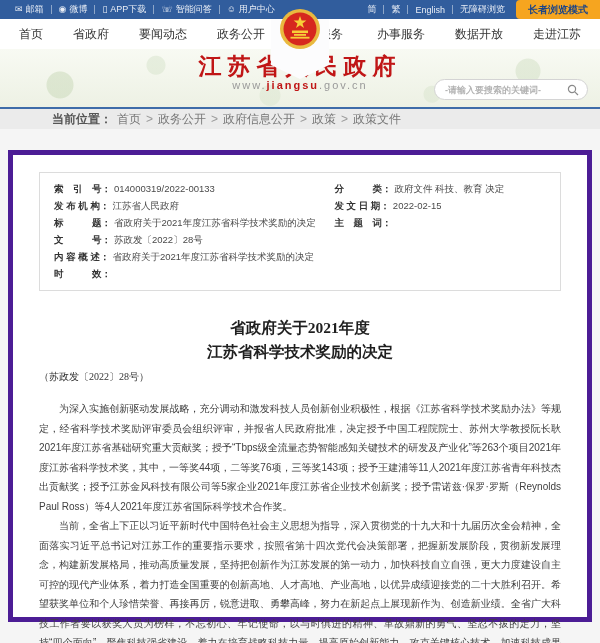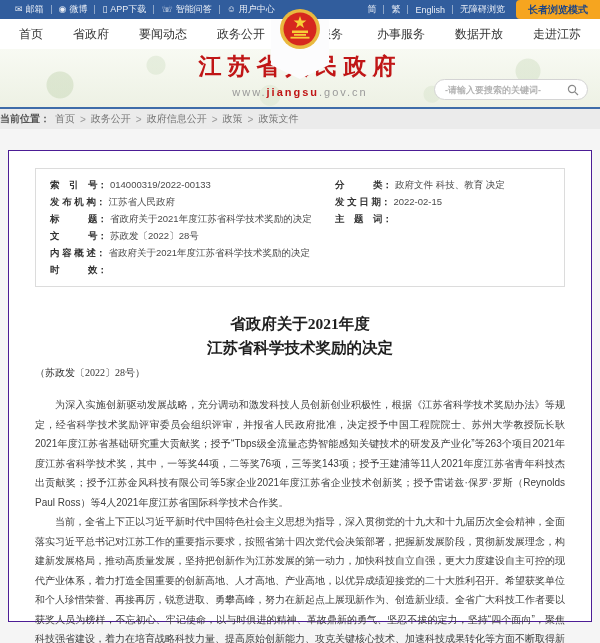--- a/index.html
+++ b/index.html
@@ -39,21 +39,21 @@
       radial-gradient(circle at 88% 38%, rgba(209,223,196,.5) 0 12px, transparent 13px),
       radial-gradient(circle at 72% 78%, rgba(221,231,210,.6) 0 8px, transparent 9px),
       radial-gradient(circle at 45% 80%, rgba(216,228,204,.45) 0 10px, transparent 11px),
       linear-gradient(180deg,#f8faf3,#edf1e4);
   }
   .site-block { position:absolute; top:6px; left:0; right:0; text-align:center; }
   .site-name {
     font-family:"Liberation Serif","DejaVu Serif",serif; font-size:23px; font-weight:bold;
     color:#c01616; letter-spacing:6px; line-height:1;
   }
-  .site-url { font-size:11px; color:#9a9a9a; letter-spacing:2px; margin-top:8px; }
+  .site-url { font-size:11px; color:#9a9a9a; letter-spacing:2px; margin-top:1px; }
   .site-url .hl { color:#c01616; font-weight:bold; }
   .search-box {
     position:absolute; right:12px; top:30px; width:154px; height:21px;
     background:#fff; border:1px solid #d4d4d4; border-radius:11px;
     display:flex; align-items:center;
   }
   .search-box input {
     border:none; outline:none; flex:1; font-size:9px; padding:0 4px 0 10px;
     color:#666; background:transparent; min-width:0;font-weight:bold;
   }
@@ -69,28 +69,28 @@
     border-left:29px solid transparent; border-right:29px solid transparent;
     border-top:14px solid #fcfcfd;
   }
   .emblem {
     position:absolute; left:50%; transform:translateX(-50%); top:8px;
     width:42px; height:42px; z-index:7;
   }
   
   .breadcrumb {
     height:20px; background:#ebebeb; display:flex; align-items:center;
-    font-size:10px; color:#777; gap:5px;
+    font-size:12px; color:#777; padding-left:52px; gap:5px;
   }
   .bc-label { color:#555; font-weight:bold; }
   .bc-item { cursor:pointer; }
   .bc-sep { color:#999; }
   
   .card {
-    margin:21px 8px 0; background:#fff; border:1px solid #4c1d95;
+    margin:21px 8px 0; background:#fff; border:5px solid #4c1d95;
     height:472px; padding:17px 26px 0;
   }
   .meta-box { border:1px solid #dcdcdc; padding:7px 14px 8px; }
   .meta-row { display:flex; line-height:17px; font-size:9.5px; }
   .m-left { width:57%; display:flex; min-width:0; }
   .m-right { width:43%; display:flex; min-width:0; }
   .m-label { font-weight:bold; color:#333; white-space:pre; flex-shrink:0; }
   .m-value { color:#4a4a4a; margin-left:3px; white-space:nowrap; overflow:hidden; }
   
   .doc-title {

